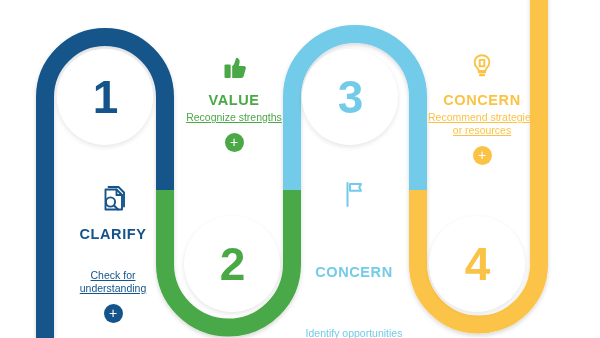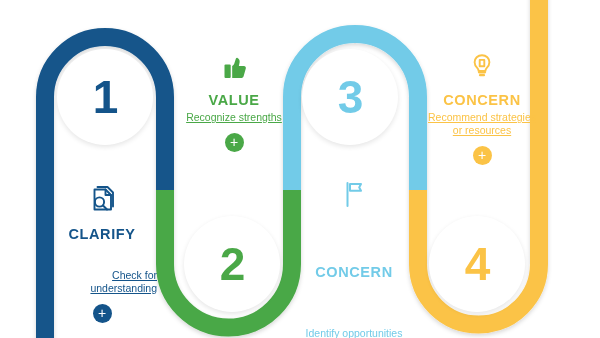--- a/index.html
+++ b/index.html
@@ -124,21 +124,21 @@
   </div>
 
   <div class="step-circle" style="left:302px; top:49px; width:96px; height:96px;">
     <span class="step-number" style="color:#72cbe8;">3</span>
   </div>
 
   <div class="step-circle" style="left:429px; top:216px; width:96px; height:96px;">
     <span class="step-number" style="color:#fbc346;">4</span>
   </div>
 
-  <div class="info-block" style="left:47px; top:184px;text-align:right;">
+  <div class="info-block" style="left:58px; top:184px;">
     <span class="info-icon">
       <svg width="34" height="34" viewBox="0 0 34 34">
         <g fill="none" stroke="#14548a" stroke-width="1.9" stroke-linejoin="round" stroke-linecap="round">
           <path d="M9.5 5.5 h11 l5.5 5.5 v14.5 h-16.5 z"></path>
           <path d="M12.5 3 h10 l5.5 5.5 v14"></path>
           <path d="M20.5 5.5 v5.5 h5.5"></path>
           <circle cx="14.5" cy="18" r="4.6"></circle>
           <path d="M18 21.5 l4 4"></path>
         </g>
       </svg>

